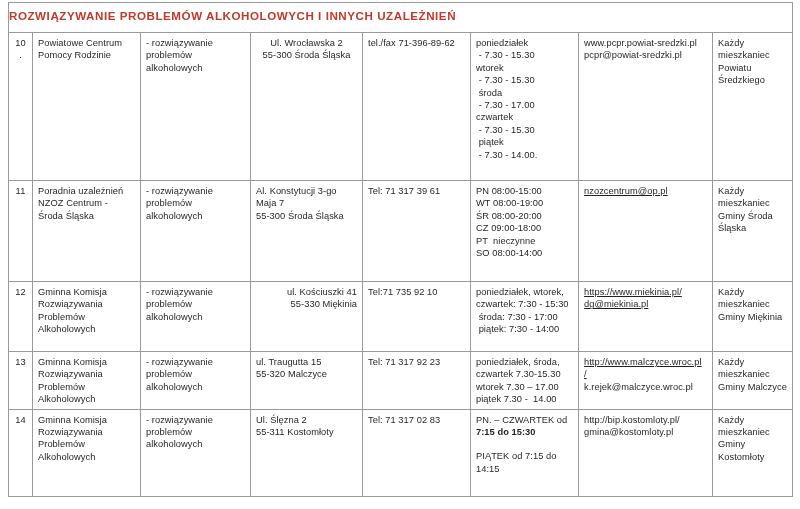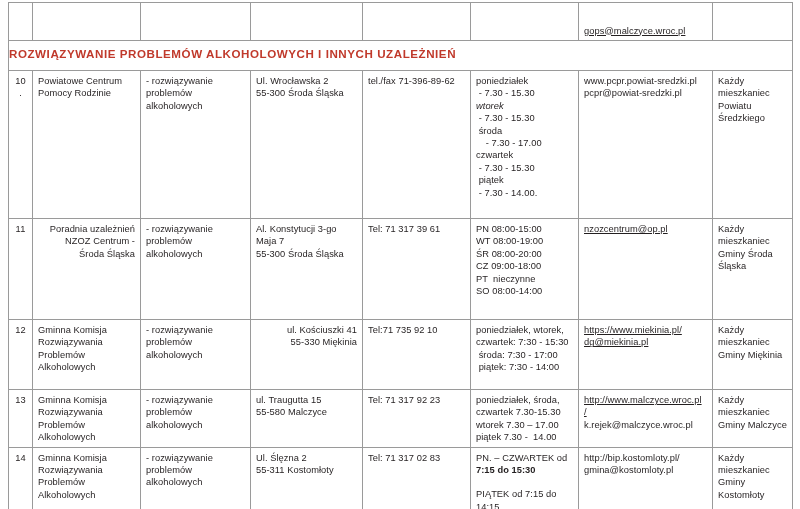--- a/index.html
+++ b/index.html
@@ -72,77 +72,65 @@
       <col class="c-no">
         <col class="c-name">
         <col class="c-scope">
         <col class="c-addr">
       <col class="c-tel">
         <col class="c-hours">
         <col class="c-web">
         <col class="c-who">
     </colgroup>
     <tbody>
-      <tr class="strip">
-        <td></td>
-        <td></td>
-        <td></td>
-        <td></td>
-        <td></td>
-        <td></td>
-        <td class="mailcell">
-          <span class="lnk">gops@malczyce.wroc.pl</span>
-        </td>
-        <td></td>
-      </tr>
       <tr class="banner">
         <td colspan="8">
           <span class="banner-text">ROZWIĄZYWANIE PROBLEMÓW ALKOHOLOWYCH I INNYCH UZALEŻNIEŃ</span>
         </td>
       </tr>
     <tr>
           <td class="no" style="height: 140px;">
             <span class="ln">10</span>
             <span class="ln">.</span>
           </td>
           <td style="height: 140px;">Powiatowe Centrum Pomocy Rodzinie</td>
           <td style="height: 140px;">- rozwiązywanie problemów alkoholowych</td>
-          <td style="height: 140px;">
+          <td style="height: 140px; text-align: center;">
             <span class="ln">Ul. Wrocławska 2</span>
             <span class="ln">55-300 Środa Śląska</span>
           </td>
           <td style="height: 140px;">tel./fax 71-396-89-62</td>
           <td style="height: 140px;">
             <span class="ln" style="white-space: pre;">poniedziałek</span>
             <span class="ln" style="white-space: pre;"> - 7.30 - 15.30</span>
-            <span class="ln" style="white-space: pre; font-style: italic;">wtorek</span>
+            <span class="ln" style="white-space: pre;">wtorek</span>
             <span class="ln" style="white-space: pre;"> - 7.30 - 15.30</span>
             <span class="ln" style="white-space: pre;"> środa</span>
-            <span class="ln" style="white-space: pre; margin-left: 7px;"> - 7.30 - 17.00</span>
+            <span class="ln" style="white-space: pre;"> - 7.30 - 17.00</span>
             <span class="ln" style="white-space: pre;">czwartek</span>
             <span class="ln" style="white-space: pre;"> - 7.30 - 15.30</span>
             <span class="ln" style="white-space: pre;"> piątek</span>
             <span class="ln" style="white-space: pre;"> - 7.30 - 14.00.</span>
           </td>
           <td style="height: 140px;">
             <span class="ln plain">www.pcpr.powiat-sredzki.pl</span>
             <span class="ln plain">pcpr@powiat-sredzki.pl</span>
           </td>
           <td style="height: 140px;">
             <span class="ln">Każdy</span>
             <span class="ln">mieszkaniec</span>
             <span class="ln">Powiatu</span>
             <span class="ln">Średzkiego</span>
           </td>
         </tr>
         <tr>
           <td class="no" style="height: 93px;">
             <span class="ln">11</span>
           </td>
-          <td style="height: 93px; text-align: right;">Poradnia uzależnień NZOZ Centrum - Środa Śląska</td>
+          <td style="height: 93px;">Poradnia uzależnień NZOZ Centrum - Środa Śląska</td>
           <td style="height: 93px;">- rozwiązywanie problemów alkoholowych</td>
           <td style="height: 93px;">
             <span class="ln">Al. Konstytucji 3-go</span>
             <span class="ln">Maja 7</span>
             <span class="ln">55-300 Środa Śląska</span>
           </td>
           <td style="height: 93px;">Tel: 71 317 39 61</td>
           <td style="height: 93px;">
             <span class="ln" style="white-space: pre;">PN 08:00-15:00</span>
             <span class="ln" style="white-space: pre;">WT 08:00-19:00</span>
@@ -189,21 +177,21 @@
           </td>
         </tr>
         <tr>
           <td class="no" style="height: 47px;">
             <span class="ln">13</span>
           </td>
           <td style="height: 47px;">Gminna Komisja Rozwiązywania Problemów Alkoholowych</td>
           <td style="height: 47px;">- rozwiązywanie problemów alkoholowych</td>
           <td style="height: 47px;">
             <span class="ln">ul. Traugutta 15</span>
-            <span class="ln">55-580 Malczyce</span>
+            <span class="ln">55-320 Malczyce</span>
           </td>
           <td style="height: 47px;">Tel: 71 317 92 23</td>
           <td style="height: 47px;">
             <span class="ln" style="white-space: pre;">poniedziałek, środa,</span>
             <span class="ln" style="white-space: pre;">czwartek 7.30-15.30</span>
             <span class="ln" style="white-space: pre;">wtorek 7.30 – 17.00</span>
             <span class="ln" style="white-space: pre;">piątek 7.30 -  14.00</span>
           </td>
           <td style="height: 47px;">
             <span class="ln lnk">http://www.malczyce.wroc.pl</span>

